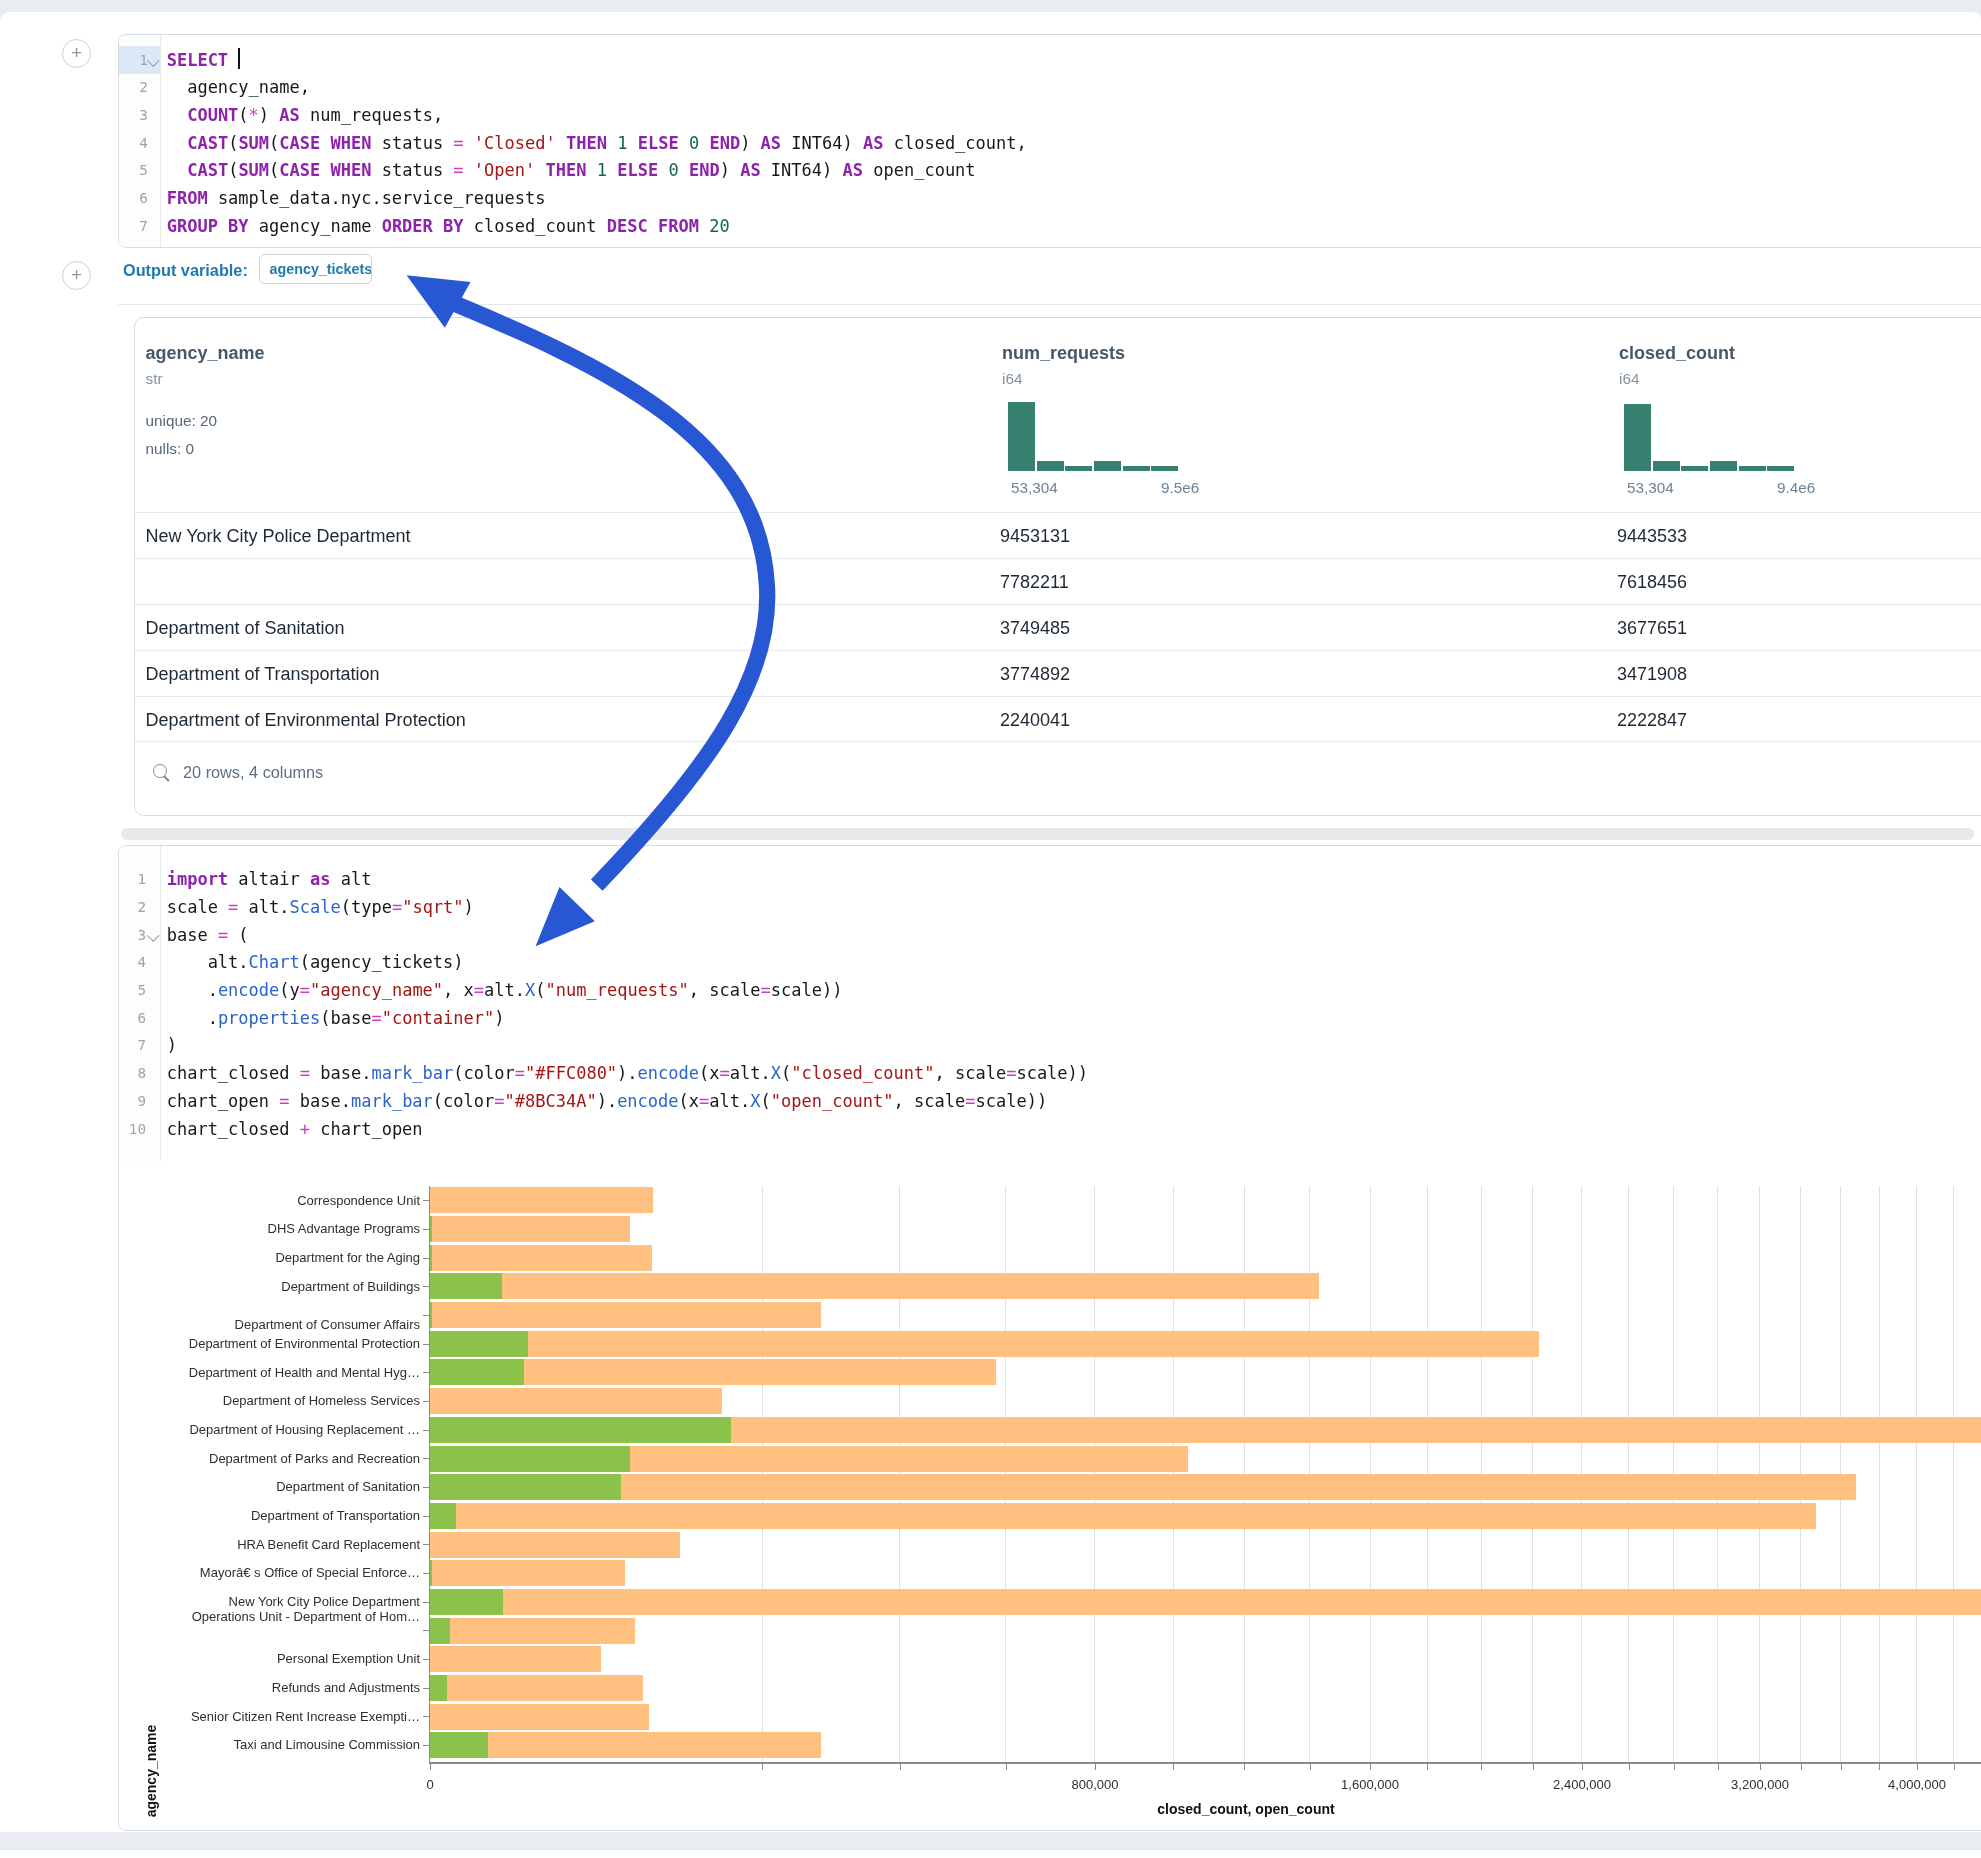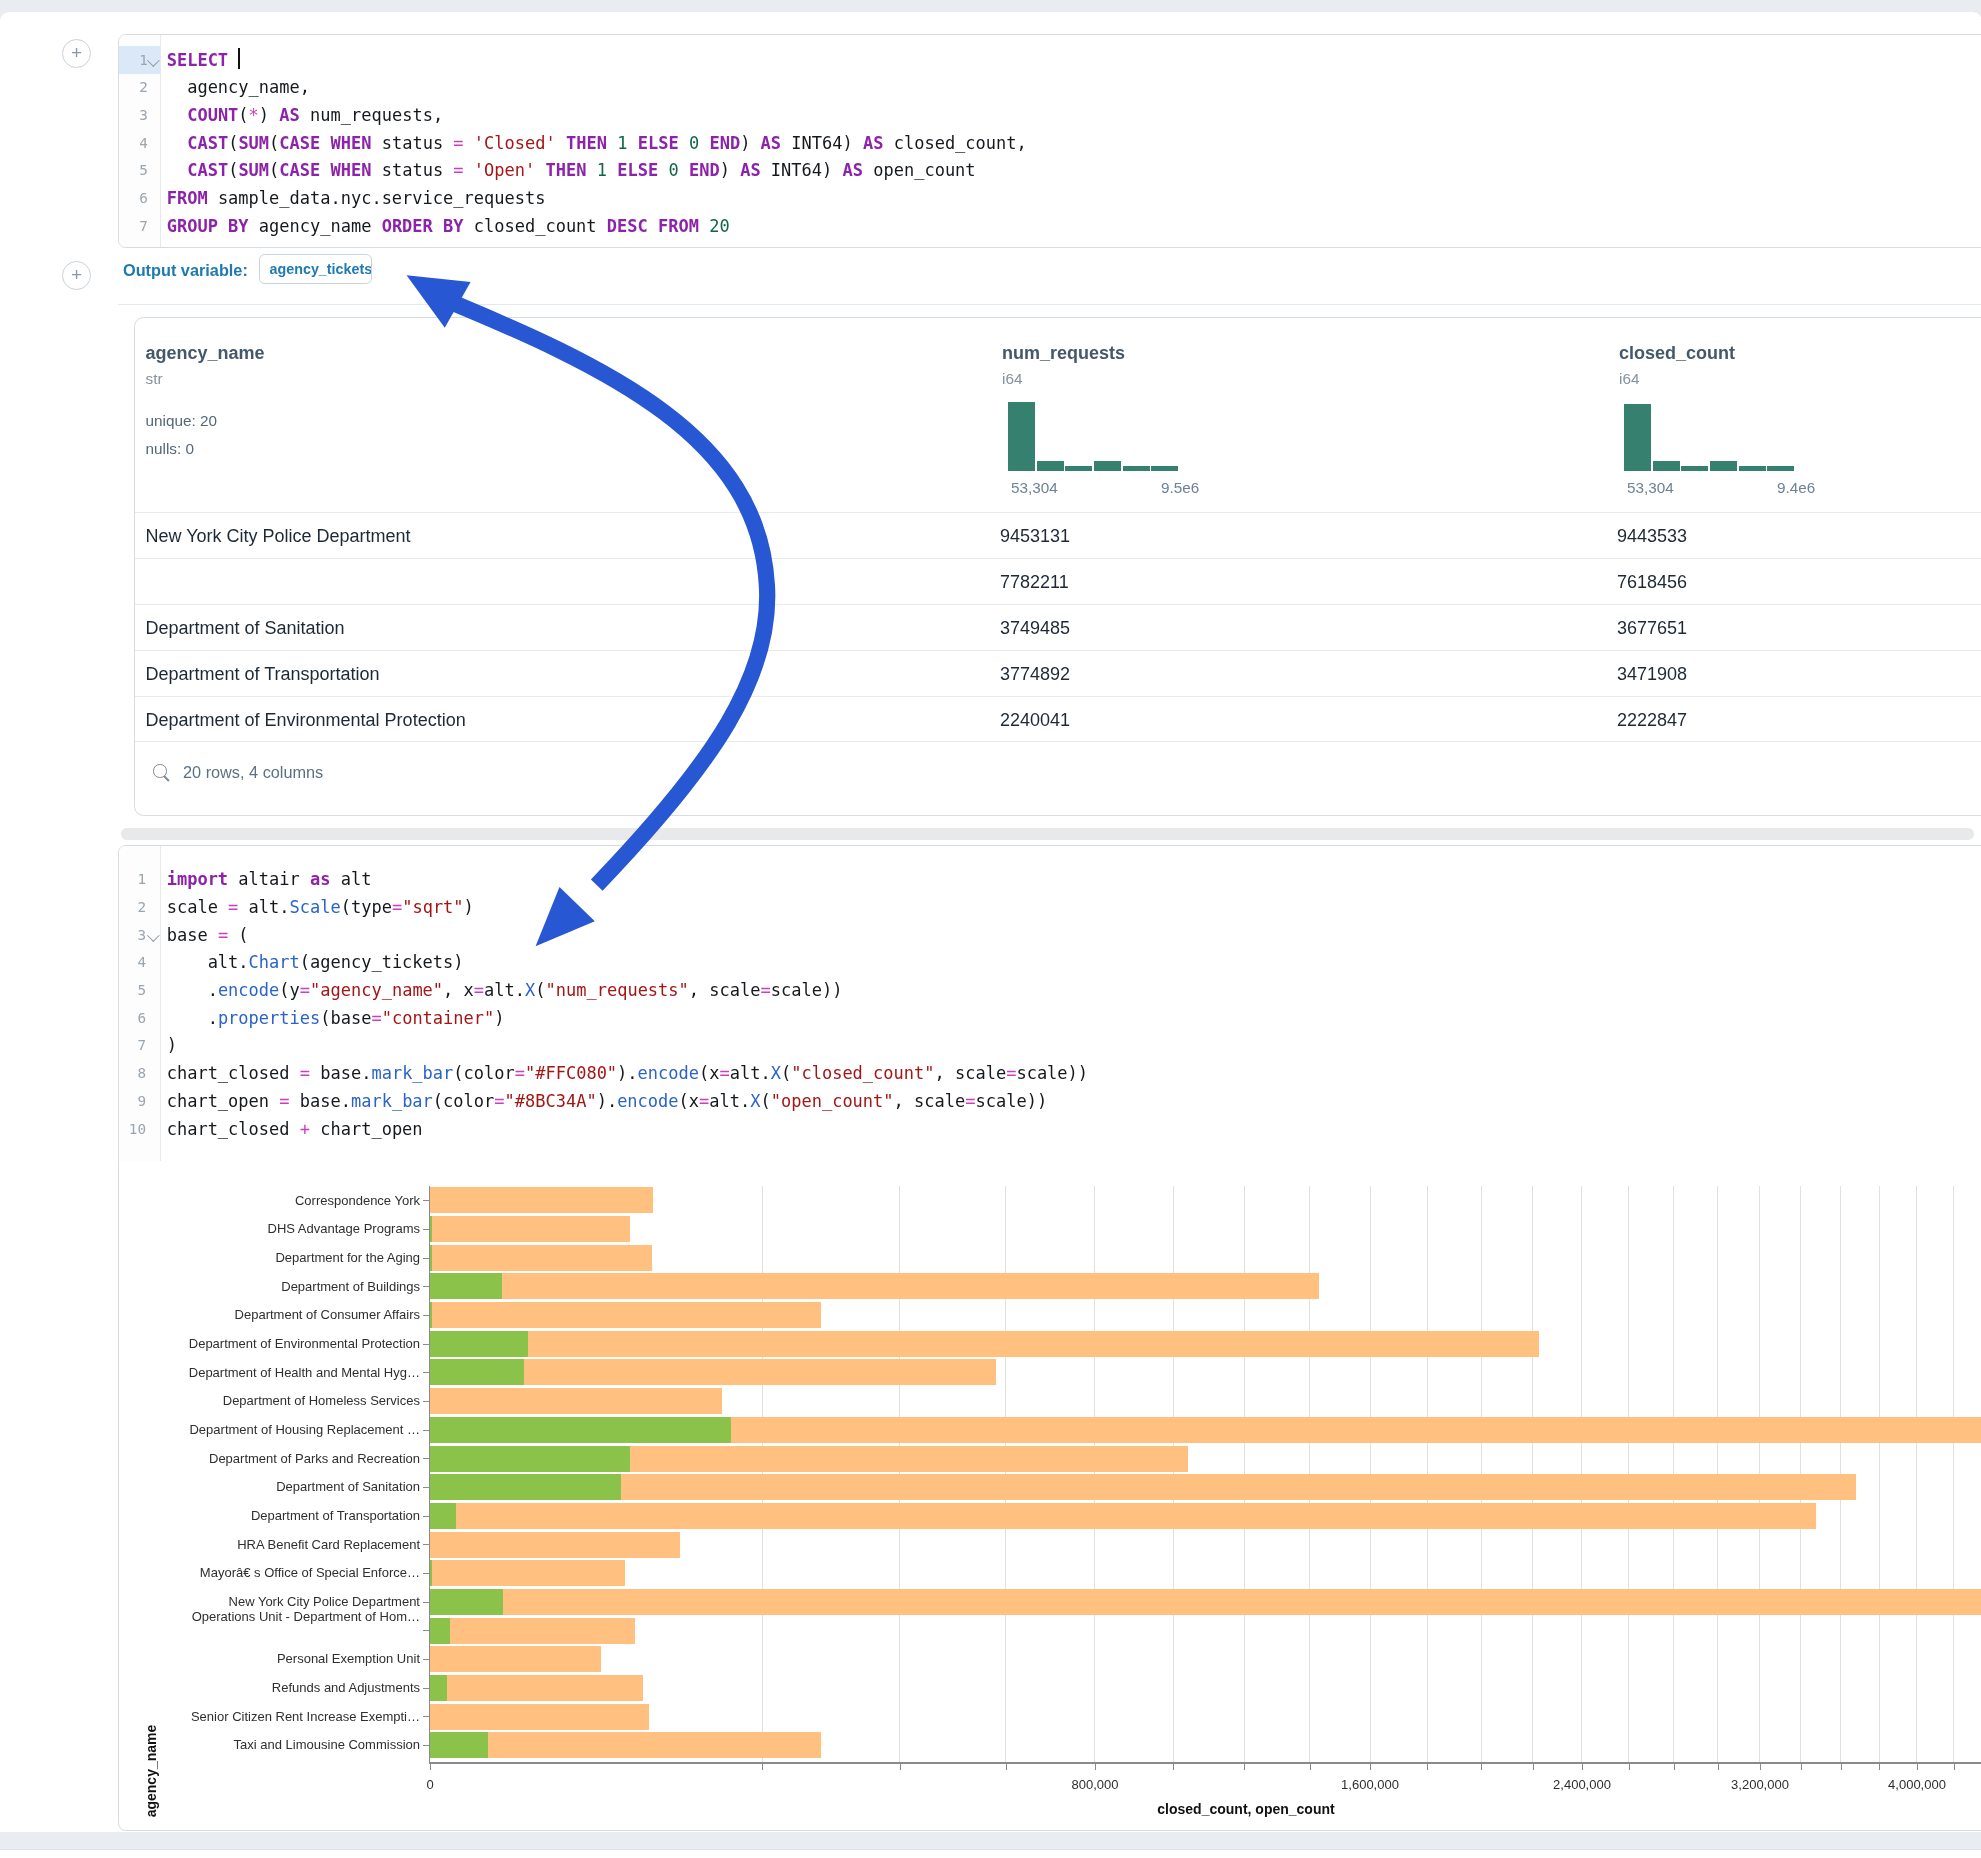--- a/index.html
+++ b/index.html
@@ -192,29 +192,29 @@
       <div class="code-line" style="top: 158px; left: 5.7px;"><span>    .</span><span class="tok-fn">properties</span><span>(base</span><span class="tok-op">=</span><span class="tok-str">"container"</span><span>)</span></div>
       <div class="code-line" style="top: 185px; left: 5.7px;"><span>)</span></div>
       <div class="code-line" style="top: 213px; left: 5.7px;"><span>chart_closed </span><span class="tok-op">=</span><span> base.</span><span class="tok-fn">mark_bar</span><span>(color</span><span class="tok-op">=</span><span class="tok-str">"#FFC080"</span><span>).</span><span class="tok-fn">encode</span><span>(x</span><span class="tok-op">=</span><span>alt.</span><span class="tok-fn">X</span><span>(</span><span class="tok-str">"closed_count"</span><span>, scale</span><span class="tok-op">=</span><span>scale))</span></div>
       <div class="code-line" style="top: 241px; left: 5.7px;"><span>chart_open </span><span class="tok-op">=</span><span> base.</span><span class="tok-fn">mark_bar</span><span>(color</span><span class="tok-op">=</span><span class="tok-str">"#8BC34A"</span><span>).</span><span class="tok-fn">encode</span><span>(x</span><span class="tok-op">=</span><span>alt.</span><span class="tok-fn">X</span><span>(</span><span class="tok-str">"open_count"</span><span>, scale</span><span class="tok-op">=</span><span>scale))</span></div>
       <div class="code-line" style="top: 269px; left: 5.7px;"><span>chart_closed </span><span class="tok-op">+</span><span> chart_open</span></div>
     </div>
 
   <div id="chart" style="position:absolute;left:0;top:315px;width:1888px;height:668px;">
     <div class="yaxis-title" style="left:-14.3px;top:602px;">agency_name</div>
     <div id="chart-ylabels">
-        <div class="ylab" style="right: 1587px; top: 32px;">Correspondence York</div>
+        <div class="ylab" style="right: 1587px; top: 32px;">Correspondence Unit</div>
         <div class="ytick" style="left: 304px; top: 39px;"></div>
         <div class="ylab" style="right: 1587px; top: 60px;">DHS Advantage Programs</div>
         <div class="ytick" style="left: 304px; top: 68px;"></div>
         <div class="ylab" style="right: 1587px; top: 89px;">Department for the Aging</div>
         <div class="ytick" style="left: 304px; top: 97px;"></div>
         <div class="ylab" style="right: 1587px; top: 118px;">Department of Buildings</div>
         <div class="ytick" style="left: 304px; top: 125px;"></div>
-        <div class="ylab" style="right: 1587px; top: 146px;">Department of Consumer Affairs</div>
+        <div class="ylab" style="right: 1587px; top: 156px;">Department of Consumer Affairs</div>
         <div class="ytick" style="left: 304px; top: 154px;"></div>
         <div class="ylab" style="right: 1587px; top: 175px;">Department of Environmental Protection</div>
         <div class="ytick" style="left: 304px; top: 183px;"></div>
         <div class="ylab" style="right: 1587px; top: 204px;">Department of Health and Mental Hyg…</div>
         <div class="ytick" style="left: 304px; top: 211px;"></div>
         <div class="ylab" style="right: 1587px; top: 232px;">Department of Homeless Services</div>
         <div class="ytick" style="left: 304px; top: 240px;"></div>
         <div class="ylab" style="right: 1587px; top: 261px;">Department of Housing Replacement …</div>
         <div class="ytick" style="left: 304px; top: 269px;"></div>
         <div class="ylab" style="right: 1587px; top: 290px;">Department of Parks and Recreation</div>

